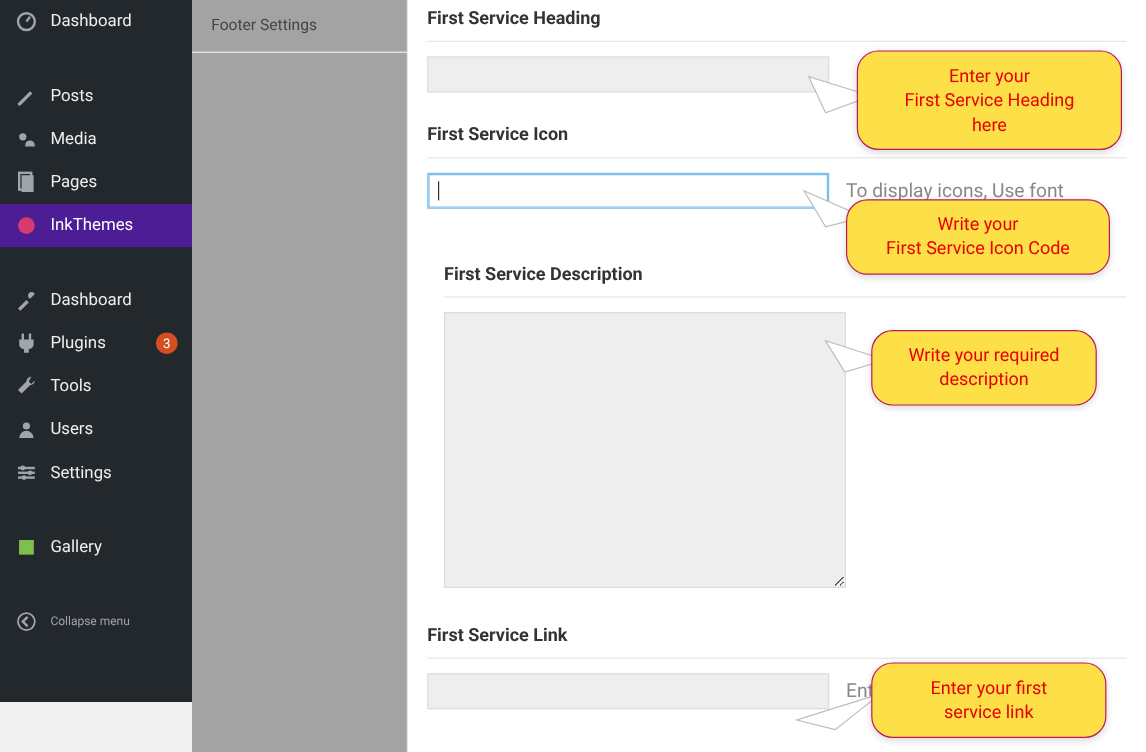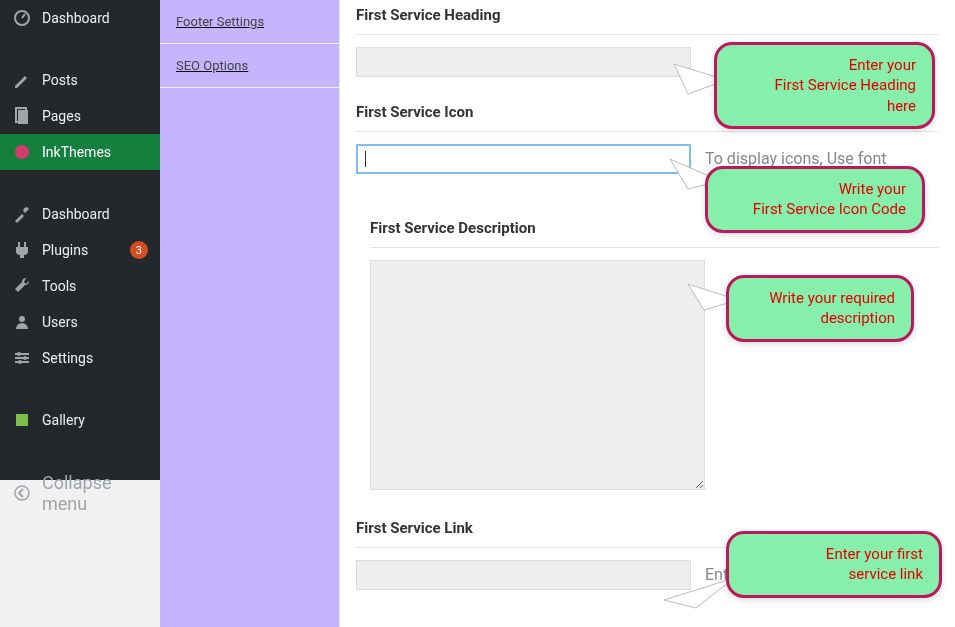--- a/index.html
+++ b/index.html
@@ -9,21 +9,21 @@
     background: #f1f1f1;
     width: 955px;
     height: 627px;
     overflow: hidden;
     position: relative;
   }
 
   
   .wp-sidebar {
     width: 160px;
-    height: 480px;
+    height: 585px;
     background: #23282d;
     color: #eee;
     position: absolute;
     left: 0; top: 0;
     font-size: 14px;
   }
   .wp-sidebar ul { list-style: none; }
   .wp-sidebar li {
     display: flex;
     align-items: center;
@@ -32,21 +32,21 @@
     color: #eee;
     position: relative;
   }
   .wp-sidebar li .icon {
     width: 20px; height: 20px;
     display: flex; align-items: center; justify-content: center;
     color: #a0a5aa;
   }
   .wp-sidebar li .label { flex: 1; color: #eee; }
   .wp-sidebar li.active {
-    background: #15803d;
+    background: #4c1d95;
   }
   .wp-sidebar li.active .icon { color: #fff; }
   .wp-sidebar li.active .label { color: #fff; }
   .wp-sidebar li.active::after {
     content: "";
     position: absolute;
     right: -8px; top: 50%;
     width: 0; height: 0;
     border-top: 8px solid transparent;
     border-bottom: 8px solid transparent;
@@ -58,44 +58,43 @@
     color: #fff;
     border-radius: 10px;
     min-width: 18px; height: 18px;
     font-size: 11px;
     display: inline-flex;
     align-items: center; justify-content: center;
     padding: 0 6px;
   }
   .wp-sidebar li.collapse {
     color: #a0a5aa;
-    font-size: 18px;
+    font-size: 10px;
   }
   .wp-sidebar li.collapse .label { color: #a0a5aa; }
   .wp-sidebar .sep {
     height: 5px;
     background: transparent;
     margin: 5px 0;
   }
   .square-icon {
     width: 12px; height: 12px;
     border: 1px solid #7fbf4d;
     background: #7fbf4d;
     display: inline-block;
   }
 
   
   .options-col {
     position: absolute;
     left: 160px; top: 0;
     width: 180px;
     height: 627px;
-    background: #c4b5fd;
+    background: #a3a3a3;
     border-right: 1px solid #e5e5e5;
-    text-decoration: underline;
   }
   .options-col .opt {
     padding: 14px 16px;
     color: #444;
     border-bottom: 1px solid #eee;
     font-size: 13px;
   }
 
   
   .main {
@@ -160,46 +159,46 @@
   .caret {
     position: absolute;
     left: 9px; top: 7px;
     width: 1px; height: 16px;
     background: #333;
   }
 
   
   .callout {
     position: absolute;
-    background: #86efac;
-    border: 3px solid #be185d;
+    background: #fde047;
+    border: 1px solid #be185d;
     border-radius: 18px;
     padding: 10px 16px;
     color: #e60000;
     font-size: 15px;
-    text-align: right;
+    text-align: center;
     box-shadow: 0 2px 6px rgba(0,0,0,.15);
     line-height: 1.35;
     z-index: 50;
   }
   .tail {
     position: absolute;
     width: 0; height: 0;
     z-index: 49;
   }
   .tail svg { overflow: visible; display: block; }
 
   
   #callout-1 { left: 714px; top: 42px; width: 221px; }
   #tail-1    { left: 668px; top: 58px; width: 60px; height: 40px; }
   #callout-2 { left: 705px; top: 166px; width: 220px; }
   #tail-2    { left: 664px; top: 155px; width: 60px; height: 40px; }
   #callout-3 { left: 726px; top: 275px; width: 188px; }
   #tail-3    { left: 682px; top: 276px; width: 60px; height: 40px; }
-  #callout-4 { left: 726px; top: 531px; width: 216px; }
+  #callout-4 { left: 726px; top: 552px; width: 196px; }
   #tail-4    { left: 660px; top: 572px; width: 80px; height: 40px; }
 </style>
 </head>
 <body>
 
 <nav class="wp-sidebar">
   <ul>
     <li>
       <span class="icon">
         <svg width="20" height="20" viewBox="0 0 20 20" fill="currentColor">
@@ -210,20 +209,29 @@
       <span class="label">Dashboard</span>
     </li>
     <li class="sep"></li>
     <li>
       <span class="icon">
         <svg width="20" height="20" viewBox="0 0 20 20" fill="currentColor">
             <path d="M3 16 L13 6 L15 8 L5 18 L3 18 Z"></path>
           </svg>
       </span>
       <span class="label">Posts</span>
+    </li>
+    <li>
+      <span class="icon">
+        <svg width="20" height="20" viewBox="0 0 20 20" fill="currentColor">
+            <circle cx="7" cy="8" r="3"></circle>
+            <path d="M9 15a4 4 0 0 1 8 0v1H9z"></path>
+          </svg>
+      </span>
+      <span class="label">Media</span>
     </li>
     <li>
       <span class="icon">
         <svg width="20" height="20" viewBox="0 0 20 20" fill="currentColor">
             <rect x="4" y="2" width="10" height="14" stroke="currentColor" fill="none" stroke-width="2"></rect>
             <rect x="6" y="4" width="10" height="14" fill="currentColor"></rect>
           </svg>
       </span>
       <span class="label">Pages</span>
     </li>
@@ -298,21 +306,20 @@
             <path d="M11 6l-4 4 4 4" fill="none" stroke="currentColor" stroke-width="2"></path>
           </svg>
       </span>
       <span class="label">Collapse menu</span>
     </li>
   </ul>
 </nav>
 
 <aside class="options-col">
   <div class="opt">Footer Settings</div>
-  <div class="opt">SEO Options</div>
 </aside>
 
 <main class="main">
 
   <div class="field-group fg-1">
     <div class="field-heading">First Service Heading</div>
     <hr class="hr">
     <div class="field-row">
       <div class="field-input-wrap">
         <input type="text" class="field-text" value="" style="">

